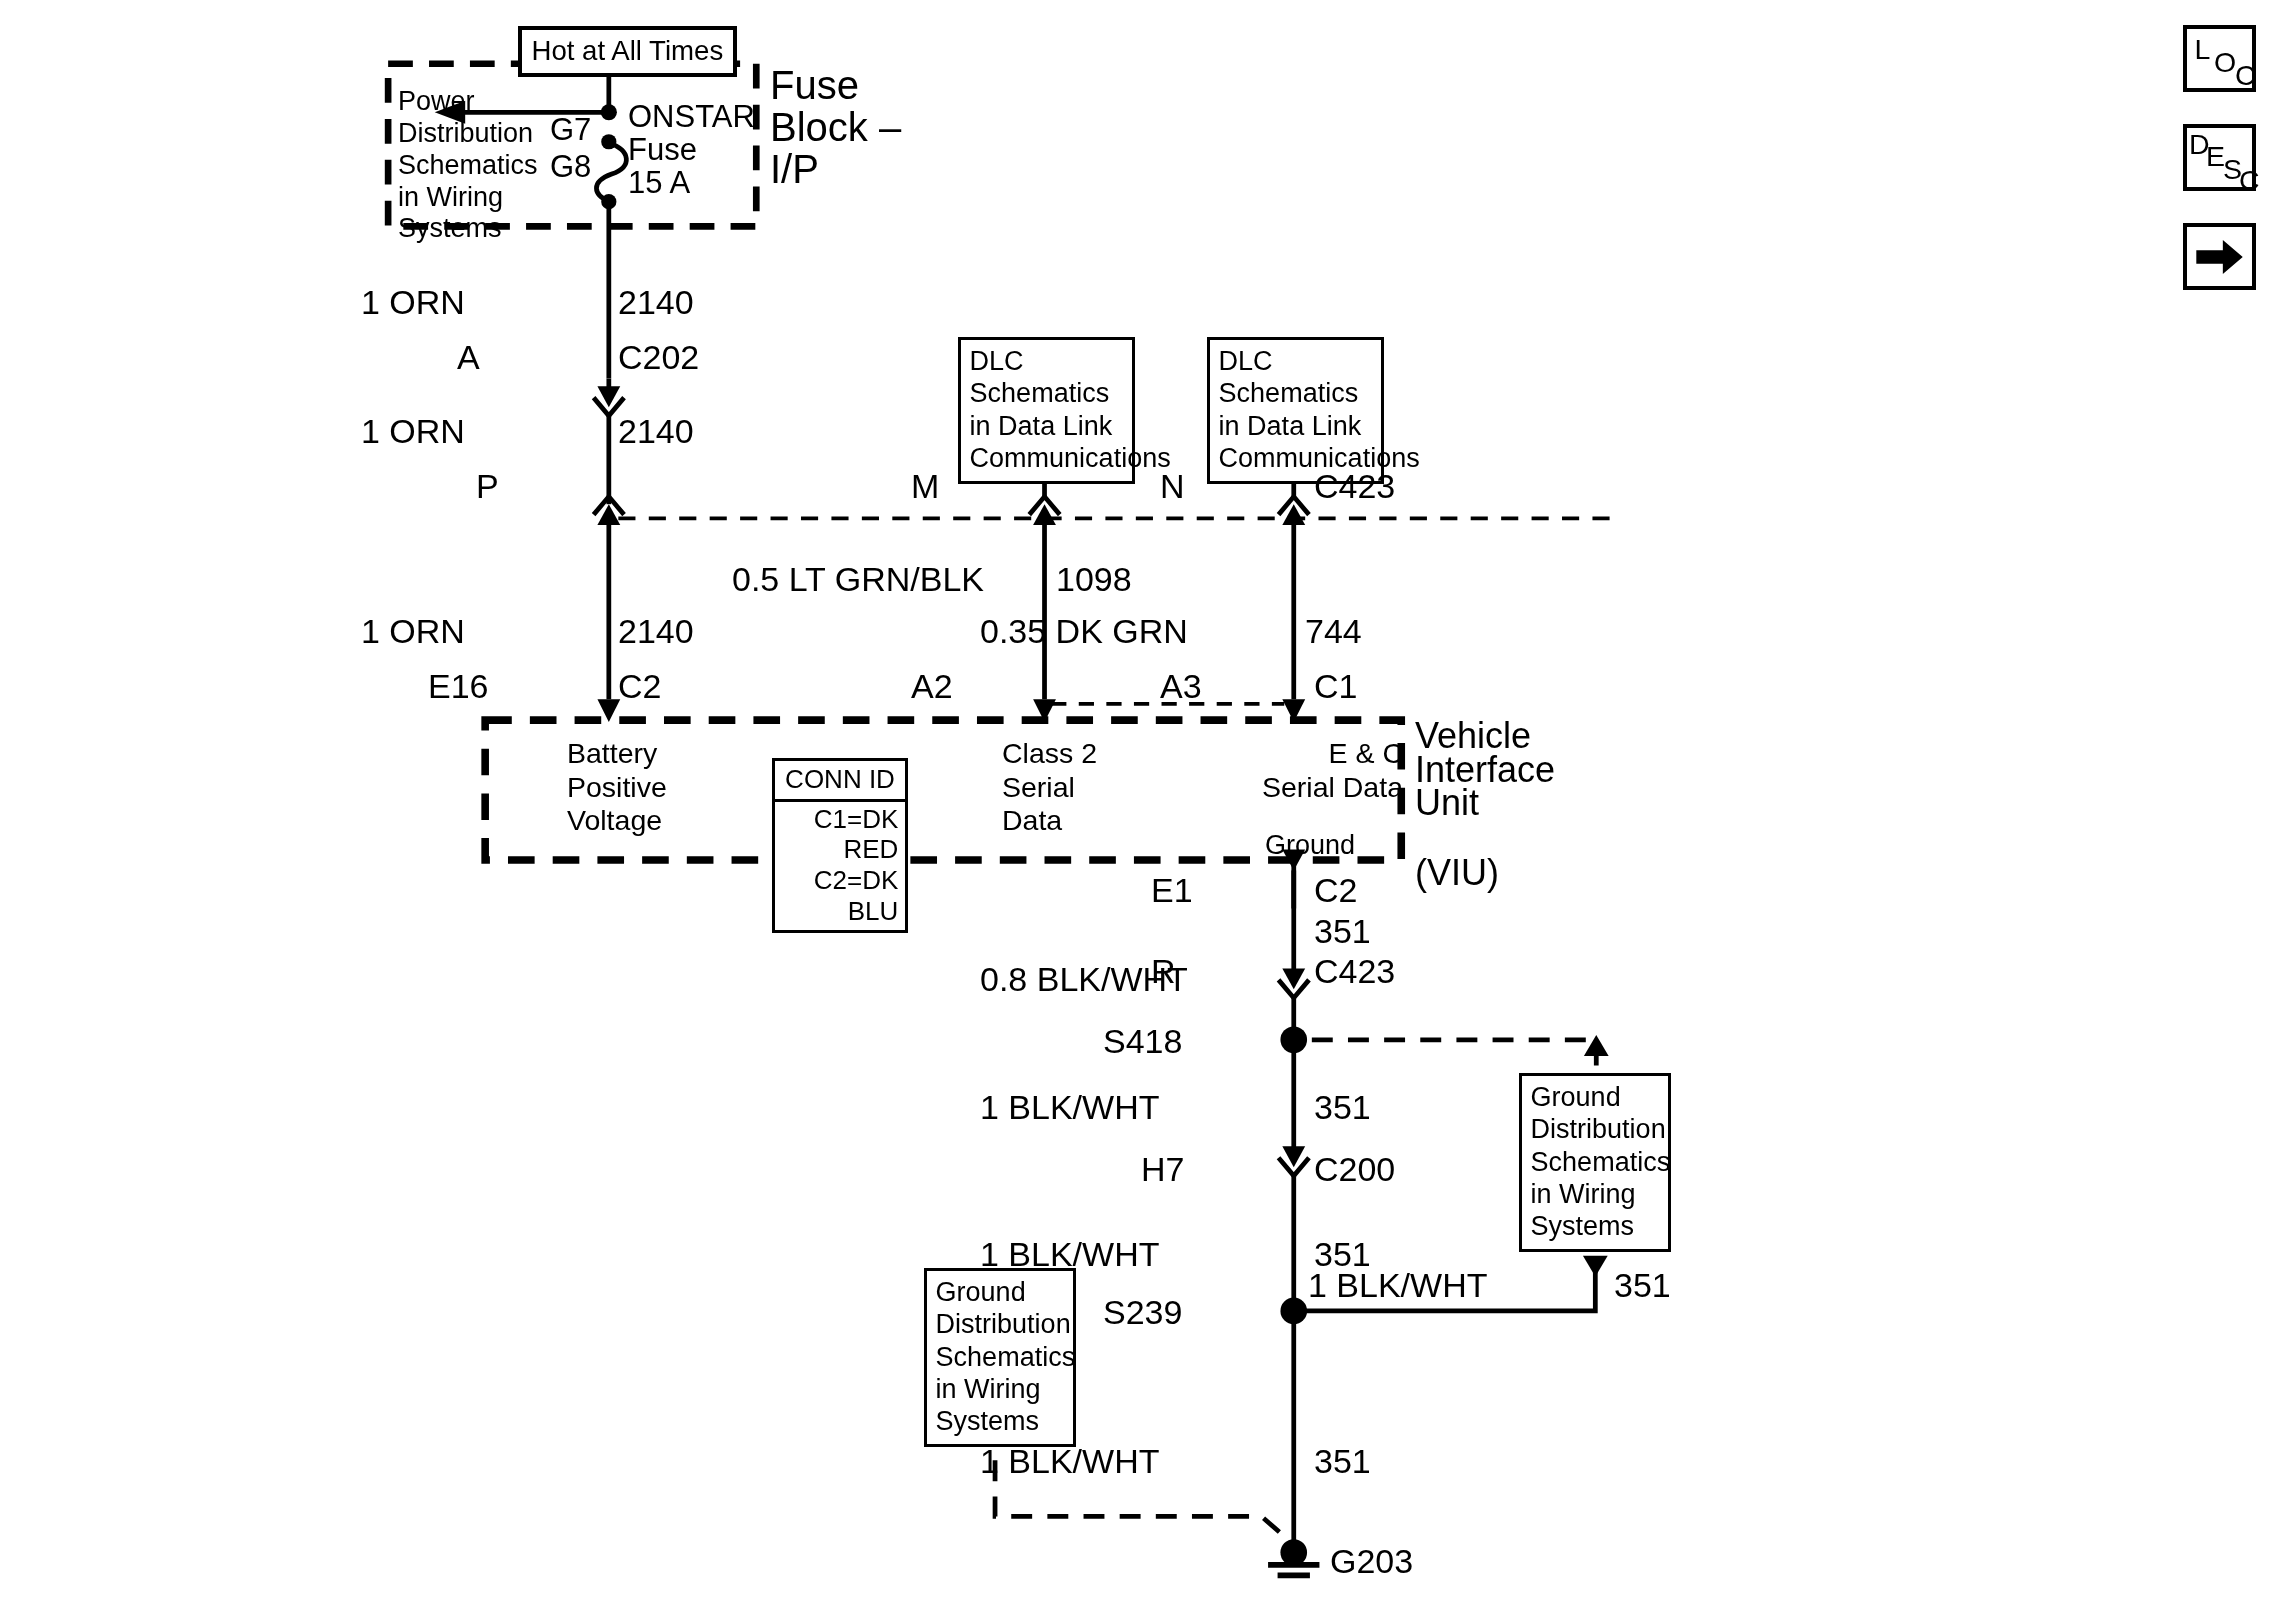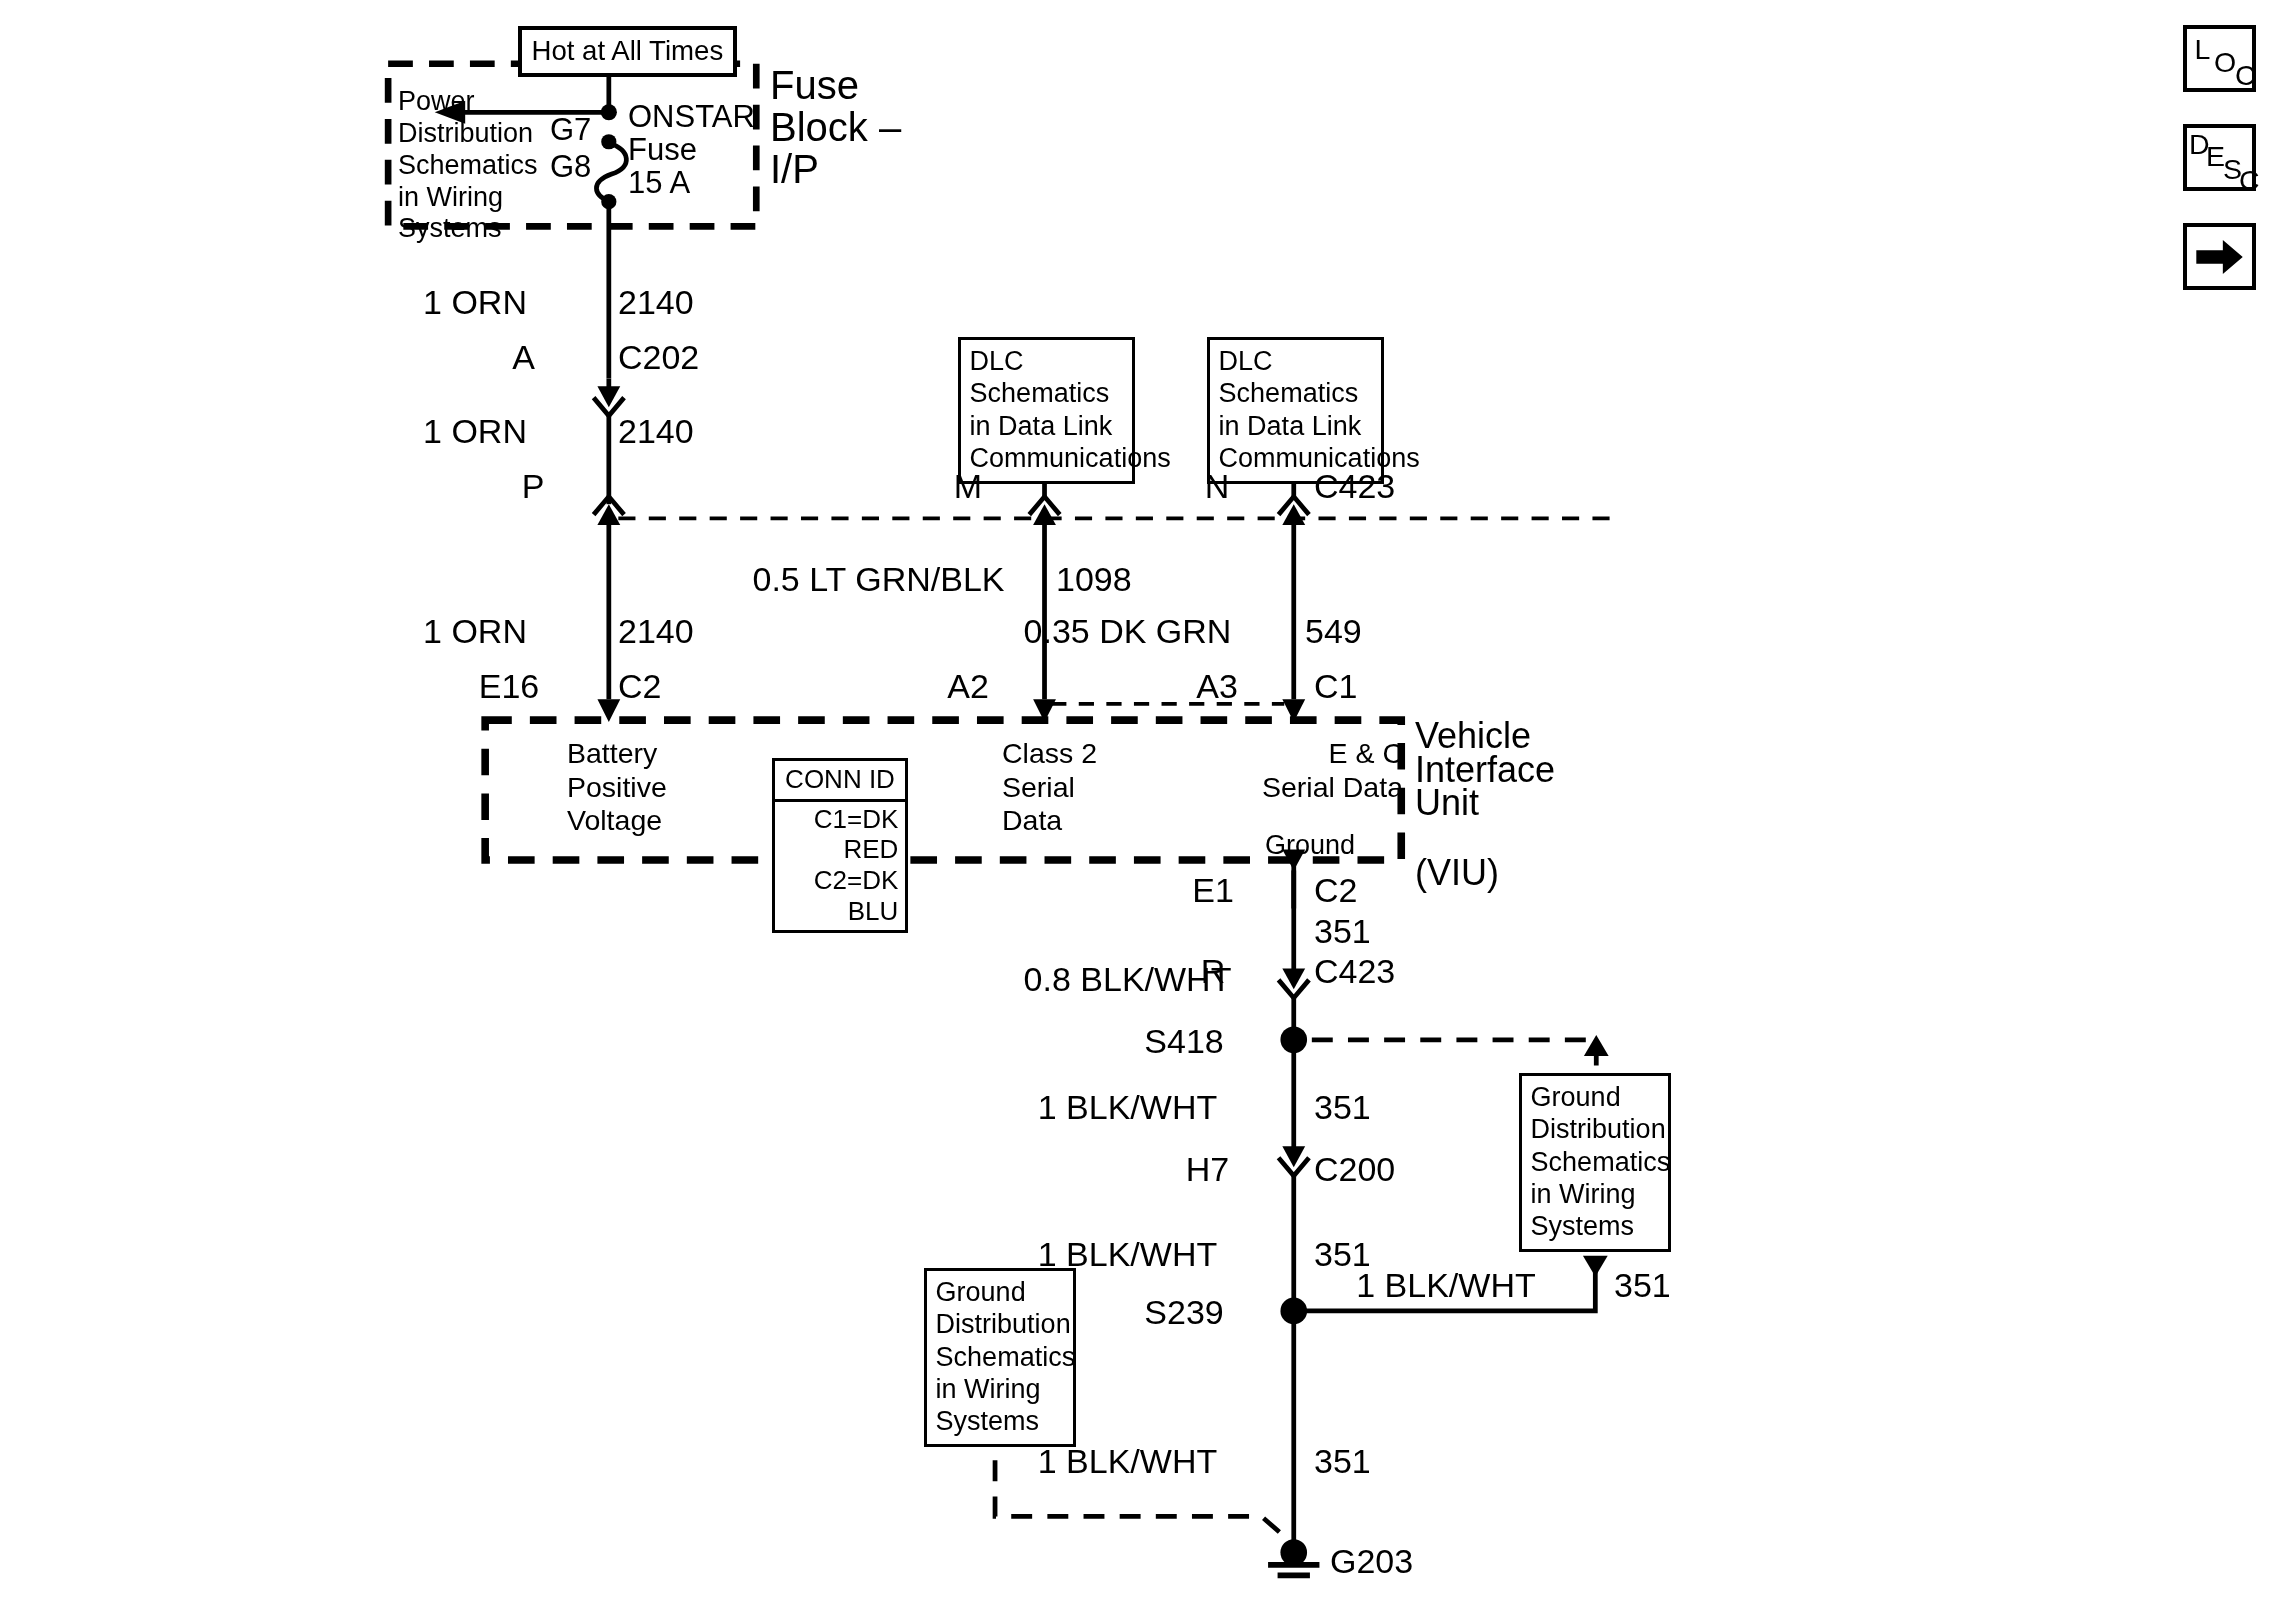--- a/index.html
+++ b/index.html
@@ -34,21 +34,21 @@
     line-height: 1.18;
     font-family: "Liberation Sans", sans-serif;
     color: #000;
   }
   .t28 { font-size: 27px; }
   .t30 { font-size: 28.5px; }
   .t33 { font-size: 31px; }
   .t36 { font-size: 34px; }
   .t38 { font-size: 36px; }
   .t42 { font-size: 40px; }
-  .rt { text-align: center; }
+  .rt { text-align: left; }
 
   
   .boxed {
     position: absolute;
     border: 3.8px solid #000;
     background: #fff;
     box-sizing: border-box;
     line-height: 1.2;
     font-size: 27px;
   }
@@ -233,21 +233,21 @@
   <div class="lbl t36 rt" style="left:1160px; top:466px; width:114px;">N</div>
   <div class="lbl t36" style="left:1314px; top:466px;">C423</div>
 
   <div class="lbl t36 rt" style="left:361px; top:611px; width:228px;">1 ORN</div>
   <div class="lbl t36" style="left:618px; top:611px;">2140</div>
 
   <div class="lbl t36 rt" style="left:732px; top:559px; width:293px;">0.5 LT GRN/BLK</div>
   <div class="lbl t36" style="left:1056px; top:559px;">1098</div>
 
   <div class="lbl t36 rt" style="left:980px; top:611px; width:295px;">0.35 DK GRN</div>
-  <div class="lbl t36" style="left:1305px; top:611px;">549</div>
+  <div class="lbl t36" style="left:1305px; top:611px;">744</div>
 
   <div class="lbl t36 rt" style="left:428px; top:666px; width:162px;">E16</div>
   <div class="lbl t36" style="left:618px; top:666px;">C2</div>
 
   <div class="lbl t36 rt" style="left:911px; top:666px; width:114px;">A2</div>
 
   <div class="lbl t36 rt" style="left:1160px; top:666px; width:114px;">A3</div>
   <div class="lbl t36" style="left:1314px; top:666px;">C1</div>
 
   <div class="lbl t30" style="left:567px; top:737px;">Battery

